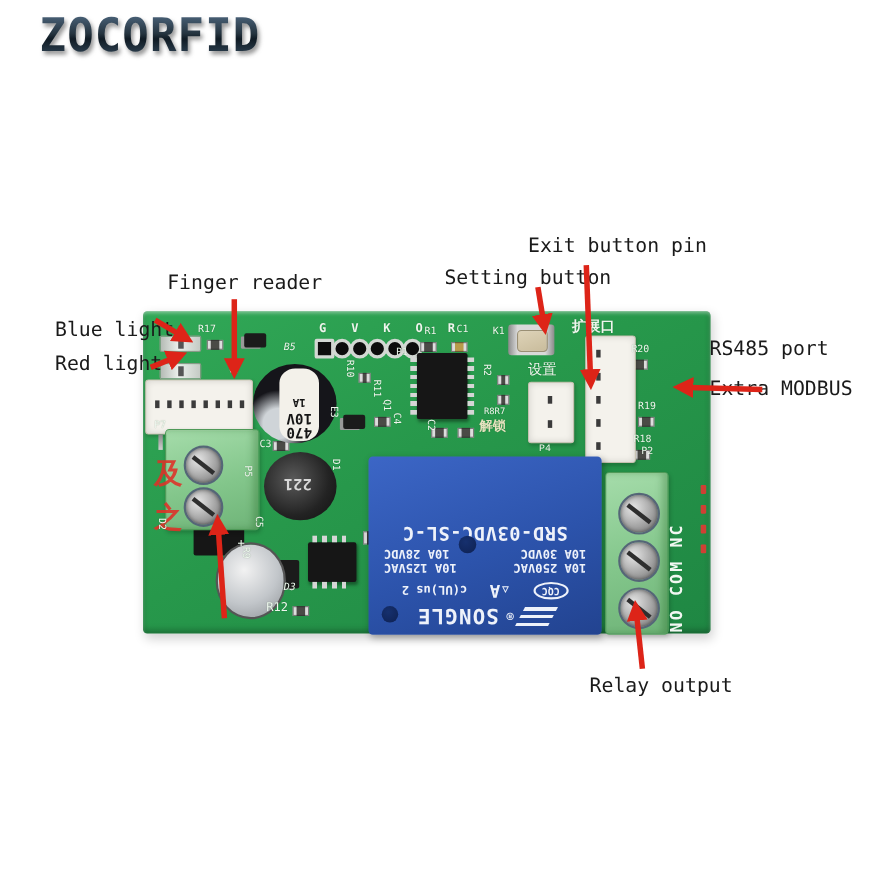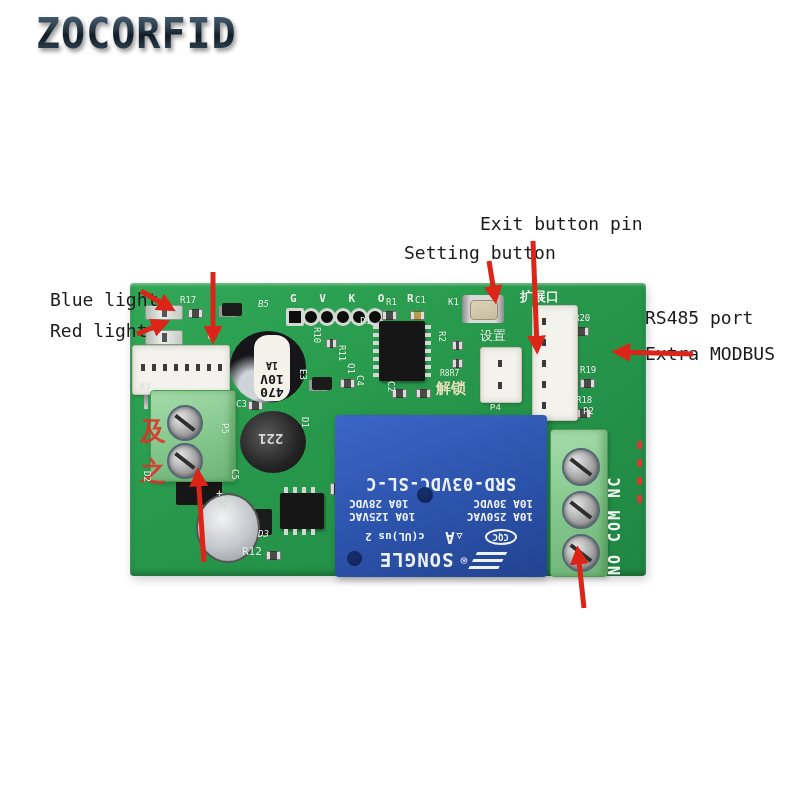--- a/index.html
+++ b/index.html
@@ -214,60 +214,62 @@
     <div id="nocomnc">NO COM NC</div>
 
     <div class="edge-mark" style="top:158px;"></div>
     <div class="edge-mark" style="top:176px;"></div>
     <div class="edge-mark" style="top:194px;"></div>
     <div class="edge-mark" style="top:212px;"></div>
 
     <div id="cn-watermark">及之</div>
   <span class="sk" style="left: 50px; top: 12px;">R17</span>
       <span class="sk" style="left: 86px; top: 46px; transform: rotate(90deg);">R5</span>
-      <span class="sk" style="left: 128px; top: 16px; font-style: italic;">B5</span>
+      <span class="sk" style="left: 128px; top: 28px; font-style: italic;">B5</span>
       <span class="sk" style="left: 160px; top: 9px; font-size: 11px; font-weight: bold; letter-spacing: 8px;">G V K O R</span>
       <span class="sk" style="left: 256px; top: 14px;">R1</span>
       <span class="sk" style="left: 285px; top: 12px;">C1</span>
       <span class="sk" style="left: 318px; top: 14px;">K1</span>
       <span class="sk" style="left: 390px; top: 5px; font-size: 13px; font-weight: bold;">扩展口</span>
       <span class="sk" style="left: 444px; top: 30px;">R20</span>
       <span class="sk" style="left: 450px; top: 82px;">R19</span>
       <span class="sk" style="left: 446px; top: 112px;">R18</span>
       <span class="sk" style="left: 453px; top: 123px;">P2</span>
       <span class="sk" style="left: 317px; top: 48px; transform: rotate(90deg);">R2</span>
       <span class="sk" style="left: 350px; top: 44px; font-size: 13px;">设置</span>
       <span class="sk" style="left: 230px; top: 33px;">P1</span>
       <span class="sk" style="left: 192px; top: 44px; transform: rotate(90deg);">R10</span>
       <span class="sk" style="left: 217px; top: 62px; transform: rotate(90deg);">R11</span>
       <span class="sk" style="left: 226px; top: 80px; transform: rotate(90deg);">Q1</span>
       <span class="sk" style="left: 235px; top: 92px; transform: rotate(90deg);">C4</span>
       <span class="sk" style="left: 266px; top: 98px; transform: rotate(90deg);">C2</span>
       <span class="sk" style="left: 178px; top: 86px; transform: rotate(90deg);">E3</span>
       <span class="sk" style="left: 310px; top: 86px; font-size: 8px;">R8R7</span>
-      <span class="sk" style="left: 306px; top: 96px; font-size: 15px; font-weight: bold; color: rgb(230, 226, 192); text-align: right;">解锁</span>
+      <span class="sk" style="left: 306px; top: 96px; font-size: 12px; font-weight: bold; color: rgb(230, 226, 192); text-align: right;">解锁</span>
       <span class="sk" style="left: 10px; top: 99px;">P7</span>
       <span class="sk" style="left: 106px; top: 116px;">C3</span>
       <span class="sk" style="left: 100px; top: 140px; transform: rotate(90deg);">P5</span>
       <span class="sk" style="left: 180px; top: 134px; transform: rotate(90deg);">D1</span>
       <span class="sk" style="left: 22px; top: 188px; transform: rotate(90deg);">D2</span>
       <span class="sk" style="left: 110px; top: 186px; transform: rotate(90deg);">C5</span>
       <span class="sk" style="left: 98px; top: 214px; transform: rotate(90deg);">R9</span>
       <span class="sk" style="left: 86px; top: 204px; font-size: 11px;">+</span>
       <span class="sk" style="left: 128px; top: 246px; font-style: italic;">D3</span>
       <span class="sk" style="left: 112px; top: 262px; font-size: 11px;">R12</span>
       <span class="sk" style="left: 360px; top: 120px; font-family: Liberation Mono, monospace;">P4</span>
     </div>
 
+  <div class="ann" style="left:152px;top:247px;">Finger reader</div>
   <div class="ann" style="left:50px;top:289px;">Blue light</div>
   <div class="ann" style="left:50px;top:320px;">Red light</div>
   <div class="ann" style="left:404px;top:242px;">Setting button</div>
   <div class="ann" style="left:480px;top:213px;">Exit button pin</div>
   <div class="ann" style="left:645px;top:307px;">RS485 port</div>
   <div class="ann" style="left:645px;top:343px;">Extra MODBUS</div>
+  <div class="ann" style="left:536px;top:613px;">Relay output</div>
 
   <svg id="arrows" width="800" height="800">
     <defs>
       <marker id="ah" viewBox="0 0 10 10" refX="6.5" refY="5" markerWidth="3.8" markerHeight="3.8" orient="auto-start-reverse">
         <path d="M0,0 L10,5 L0,10 z" fill="#dd2418"></path>
       </marker>
     </defs>
     <g stroke="#dd2418" stroke-width="5" fill="none">
       <path d="M213,272 L213,338" marker-end="url(#ah)"></path>
       <path d="M141,291 L170,308" marker-end="url(#ah)"></path>

